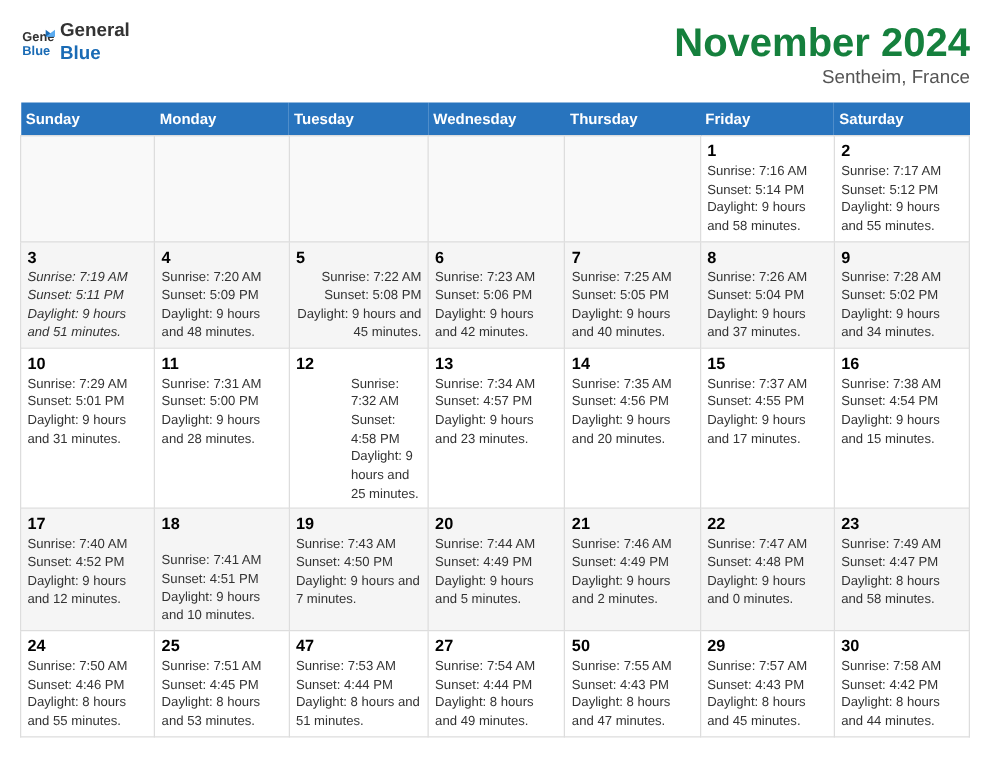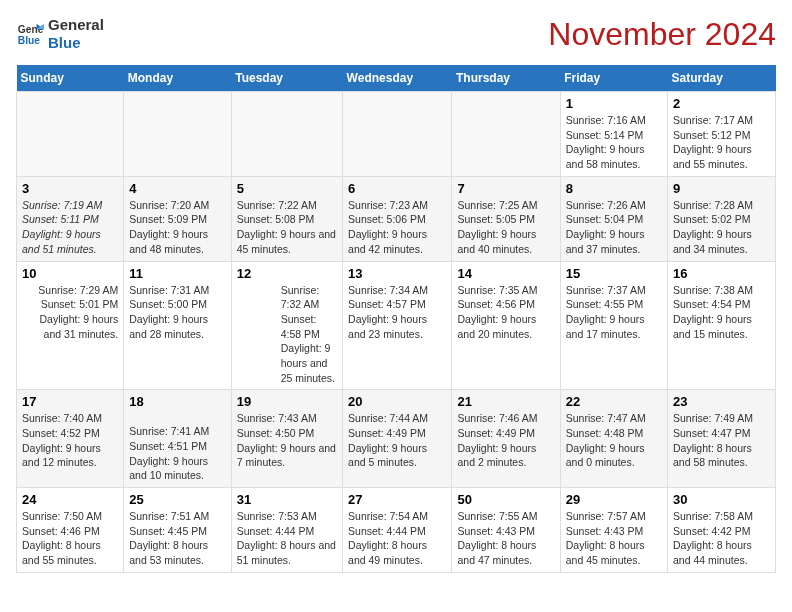--- a/index.html
+++ b/index.html
@@ -23,22 +23,22 @@
     }
     .logo-icon {
       width: 28px;
       height: 28px;
     }
     .title-block {
       text-align: right;
     }
     .month-title {
       font-size: 32px;
-      font-weight: normal;
-      color: #b91c1c;
+      font-weight: bold;
+      color: #15803d;
     }
     .location {
       font-size: 15px;
       color: #555;
     }
     table {
       width: 100%;
       border-collapse: collapse;
       font-size: 11px;
       padding-left: 20px;
@@ -89,20 +89,21 @@
       <polygon points="22,4 30,10 22,10" fill="#1a6bb5"></polygon>
       <polygon points="22,10 30,4 30,10" fill="#5aabf0"></polygon>
     </svg>
     <div style="line-height:1.2;">
       <div style="font-size:15px;font-weight:bold;color:#333;">General</div>
       <div style="font-size:15px;font-weight:bold;color:#1a6bb5;">Blue</div>
     </div>
   </div>
   <div class="title-block">
     <div class="month-title">November 2024</div>
+    <div class="location">Sentheim, France</div>
   </div>
 </div>
 
 <table>
   <thead>
     <tr id="header-row">
         <th>Sunday</th>
         <th>Monday</th>
         <th>Tuesday</th>
         <th>Wednesday</th>
@@ -139,21 +140,21 @@
 Daylight: 9 hours and 51 minutes.</div>
         </td>
         <td>
           <div class="day-num">4</div>
           <div class="day-info" style="white-space: pre-line;">Sunrise: 7:20 AM
 Sunset: 5:09 PM
 Daylight: 9 hours and 48 minutes.</div>
         </td>
         <td>
           <div class="day-num">5</div>
-          <div class="day-info" style="white-space: pre-line;">Sunrise: 7:22 AM
+          <div class="day-info" style="white-space: pre-line; text-align: right;">Sunrise: 7:22 AM
 Sunset: 5:08 PM
 Daylight: 9 hours and 45 minutes.</div>
         </td>
         <td>
           <div class="day-num">6</div>
           <div class="day-info" style="white-space: pre-line;">Sunrise: 7:23 AM
 Sunset: 5:06 PM
 Daylight: 9 hours and 42 minutes.</div>
         </td>
         <td>
@@ -171,21 +172,21 @@
         <td>
           <div class="day-num">9</div>
           <div class="day-info" style="white-space: pre-line;">Sunrise: 7:28 AM
 Sunset: 5:02 PM
 Daylight: 9 hours and 34 minutes.</div>
         </td>
       </tr>
       <tr>
         <td>
           <div class="day-num">10</div>
-          <div class="day-info" style="white-space: pre-line; text-align: right;">Sunrise: 7:29 AM
+          <div class="day-info" style="white-space: pre-line;">Sunrise: 7:29 AM
 Sunset: 5:01 PM
 Daylight: 9 hours and 31 minutes.</div>
         </td>
         <td>
           <div class="day-num">11</div>
           <div class="day-info" style="white-space: pre-line;">Sunrise: 7:31 AM
 Sunset: 5:00 PM
 Daylight: 9 hours and 28 minutes.</div>
         </td>
         <td>
@@ -270,21 +271,21 @@
 Sunset: 4:46 PM
 Daylight: 8 hours and 55 minutes.</div>
         </td>
         <td>
           <div class="day-num">25</div>
           <div class="day-info" style="white-space: pre-line;">Sunrise: 7:51 AM
 Sunset: 4:45 PM
 Daylight: 8 hours and 53 minutes.</div>
         </td>
         <td>
-          <div class="day-num">31</div>
+          <div class="day-num">47</div>
           <div class="day-info" style="white-space: pre-line;">Sunrise: 7:53 AM
 Sunset: 4:44 PM
 Daylight: 8 hours and 51 minutes.</div>
         </td>
         <td>
           <div class="day-num">27</div>
           <div class="day-info" style="white-space: pre-line;">Sunrise: 7:54 AM
 Sunset: 4:44 PM
 Daylight: 8 hours and 49 minutes.</div>
         </td>

